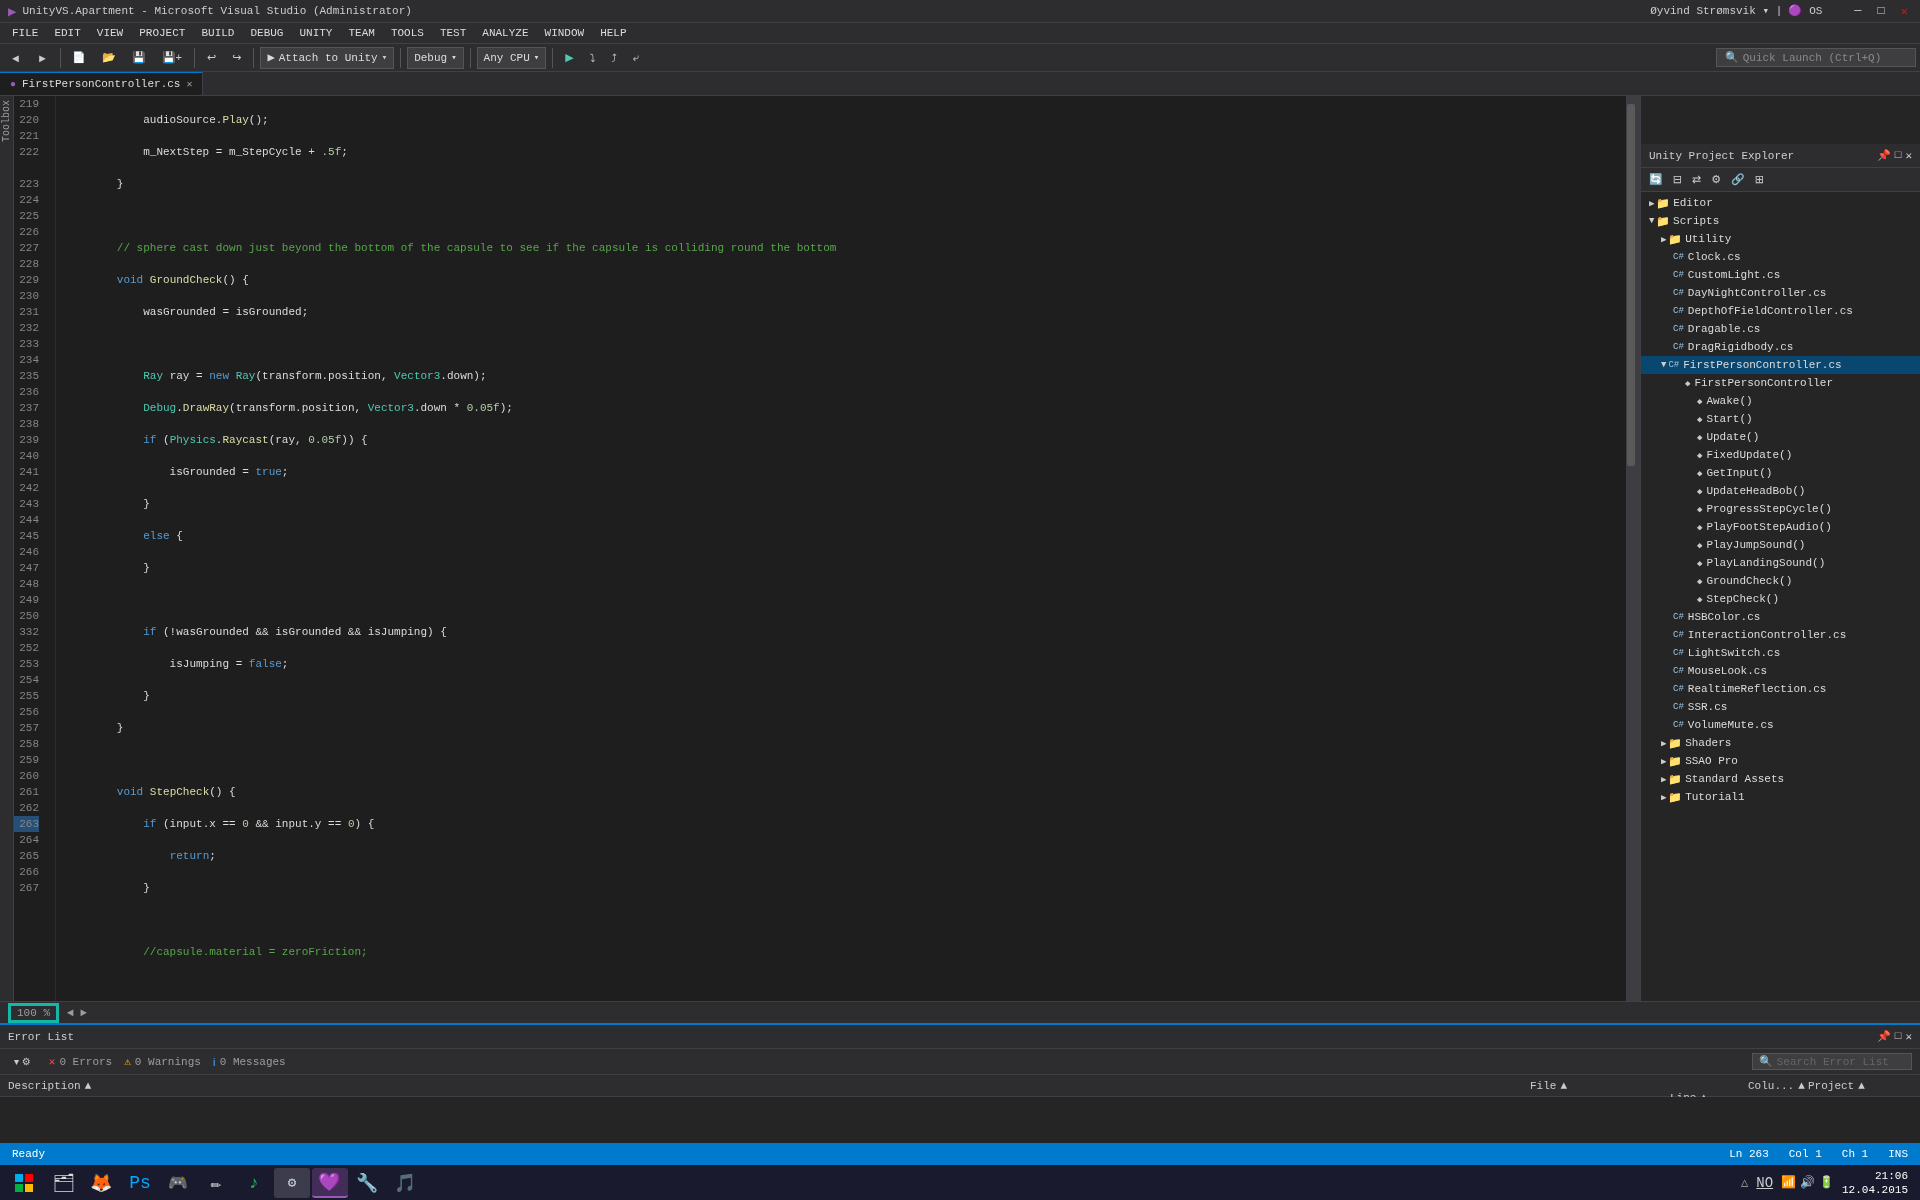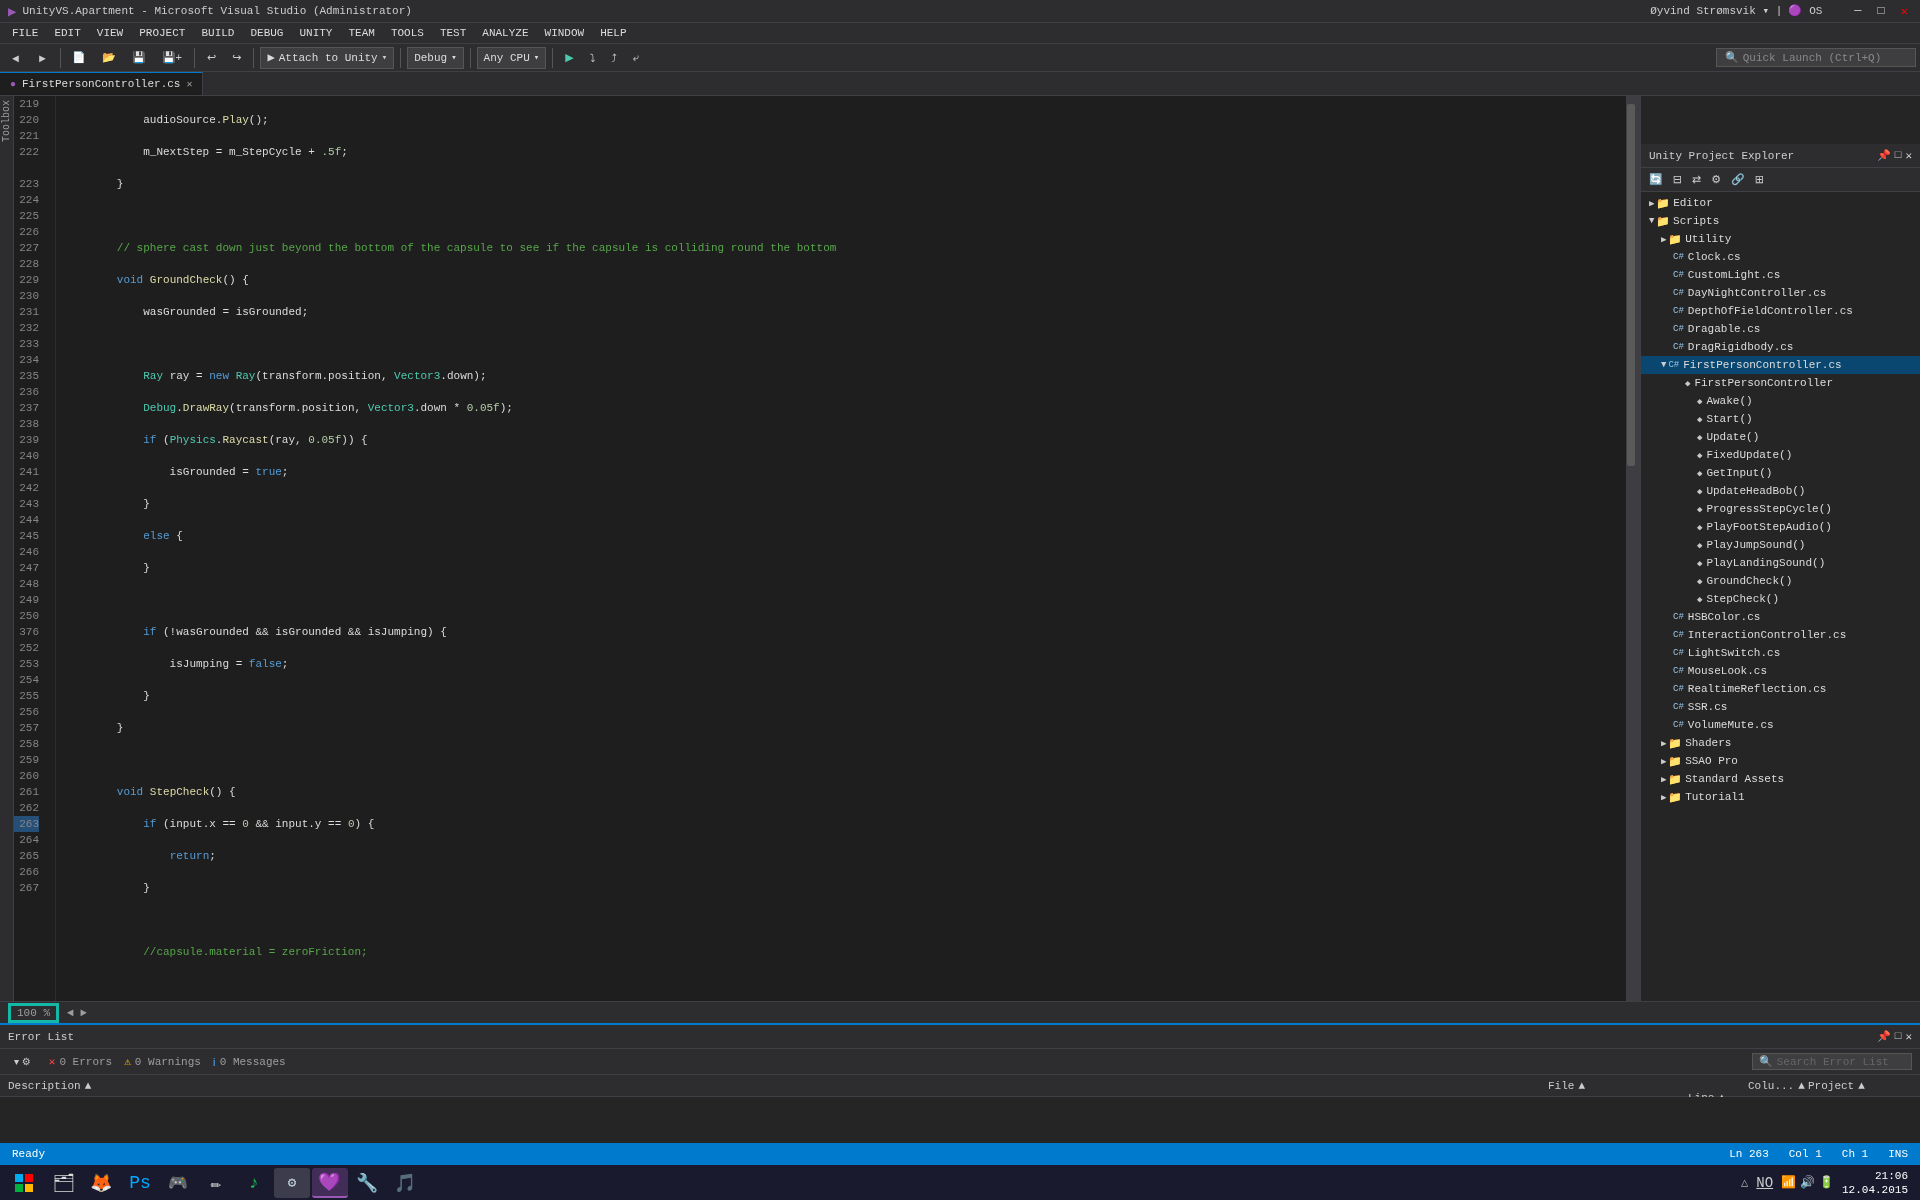--- a/index.html
+++ b/index.html
@@ -296,21 +296,21 @@
     .col-header {
       padding: 0 8px;
       display: flex;
       align-items: center;
       gap: 4px;
       cursor: pointer;
     }
     .col-desc { flex: 1; }
     .col-file { width: 140px; }
     .col-line { width: 60px; margin-top: 24px; }
-    .col-col { width: 60px; }
+    .col-col { width: 60px; margin-left: 18px; }
     .col-proj { width: 120px; }
 
     
     #status-bar {
       height: 22px;
       background: #007acc;
       display: flex;
       align-items: center;
       justify-content: space-between;
       padding: 0 12px;
@@ -477,21 +477,21 @@
           <div>241</div>
           <div>242</div>
         <div>243</div>
           <div>244</div>
           <div>245</div>
           <div>246</div>
           <div>247</div>
         <div>248</div>
           <div>249</div>
           <div>250</div>
-          <div>376</div>
+          <div>332</div>
           <div>252</div>
         <div>253</div>
           <div>254</div>
           <div>255</div>
           <div>256</div>
           <div>257</div>
         <div>258</div>
           <div>259</div>
           <div>260</div>
           <div>261</div>

